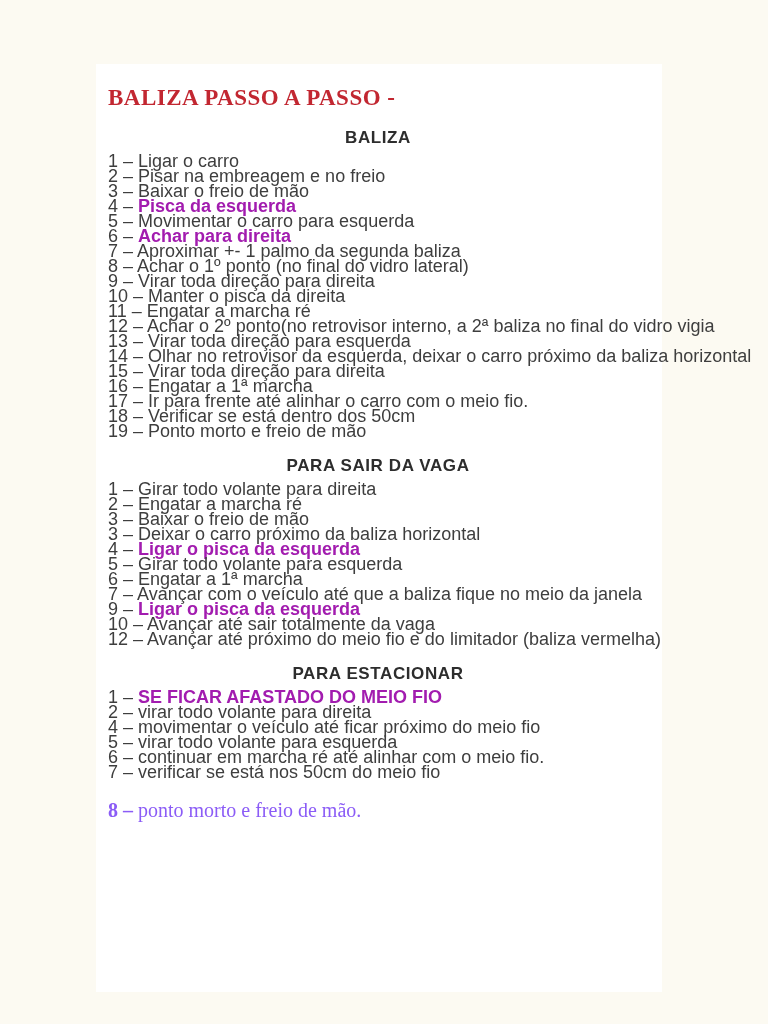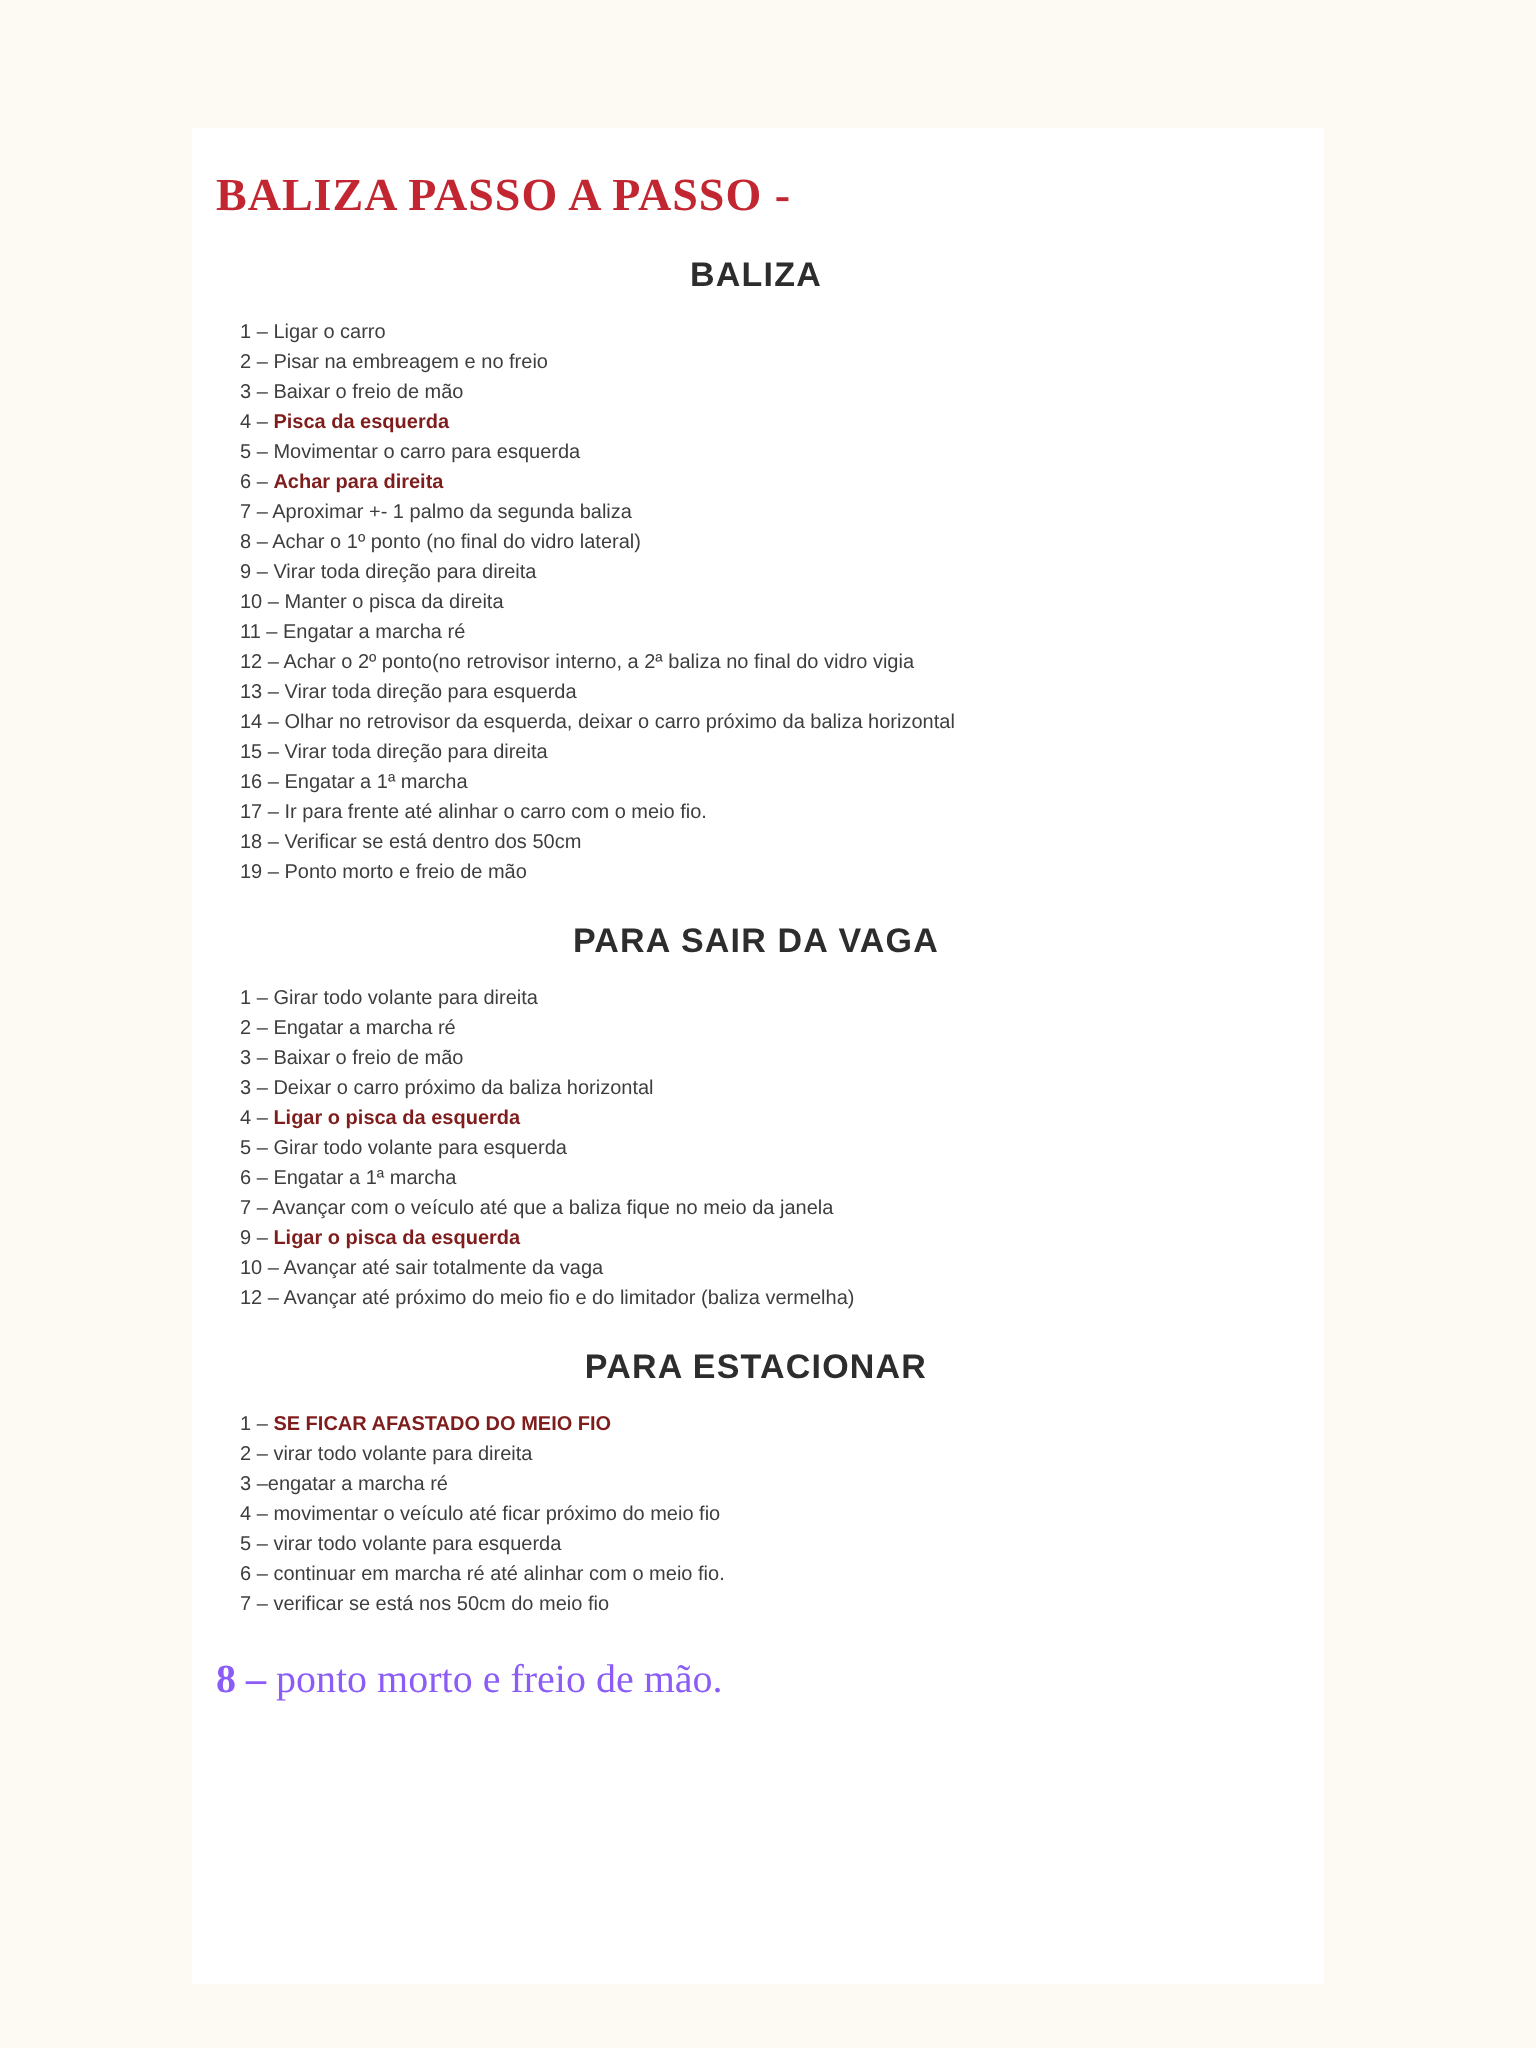--- a/index.html
+++ b/index.html
@@ -41,32 +41,32 @@
     font-size: 17px;
     line-height: 18px;
     font-weight: bold;
     letter-spacing: 0.6px;
     color: #2d2d2d;
     text-align: center;
     margin: 18px 0 7px 0;
   }
   ol.steps {
     list-style: none;
-    margin: 12px;
+    margin: 0;
     padding: 0;
-    font-size: 10px;
+    font-size: 18px;
     line-height: 15px;
     color: #3e3e3e;
   }
   ol.steps li {
     white-space: nowrap;
   }
   .b {
     font-weight: bold;
-    color: #7f1d1d;
+    color: #a21caf;
   }
   .closing-line {
     font-family: "Liberation Serif", serif;
     font-size: 20px;
     line-height: 19px;
     color: #8b5cf6;
     margin: 21px 0 0 0;
   }
   .closing-prefix {
     font-weight: bold;
@@ -155,21 +155,20 @@
     </section>
 
     <section>
       <h2 class="section-heading">PARA ESTACIONAR</h2>
       <ol class="steps">
 
           <li><span>1 – </span><span class="b">SE FICAR AFASTADO DO MEIO FIO</span></li>
 
           <li><span>2 – </span><span>virar todo volante para direita</span></li>
 
-          <li><span>3 –</span><span>engatar a marcha ré</span></li>
 
           <li><span>4 – </span><span>movimentar o veículo até ficar próximo do meio fio</span></li>
 
           <li><span>5 – </span><span>virar todo volante para esquerda</span></li>
 
           <li><span>6 – </span><span>continuar em marcha ré até alinhar com o meio fio.</span></li>
 
           <li><span>7 – </span><span>verificar se está nos 50cm do meio fio</span></li>
         </ol>
     </section>

